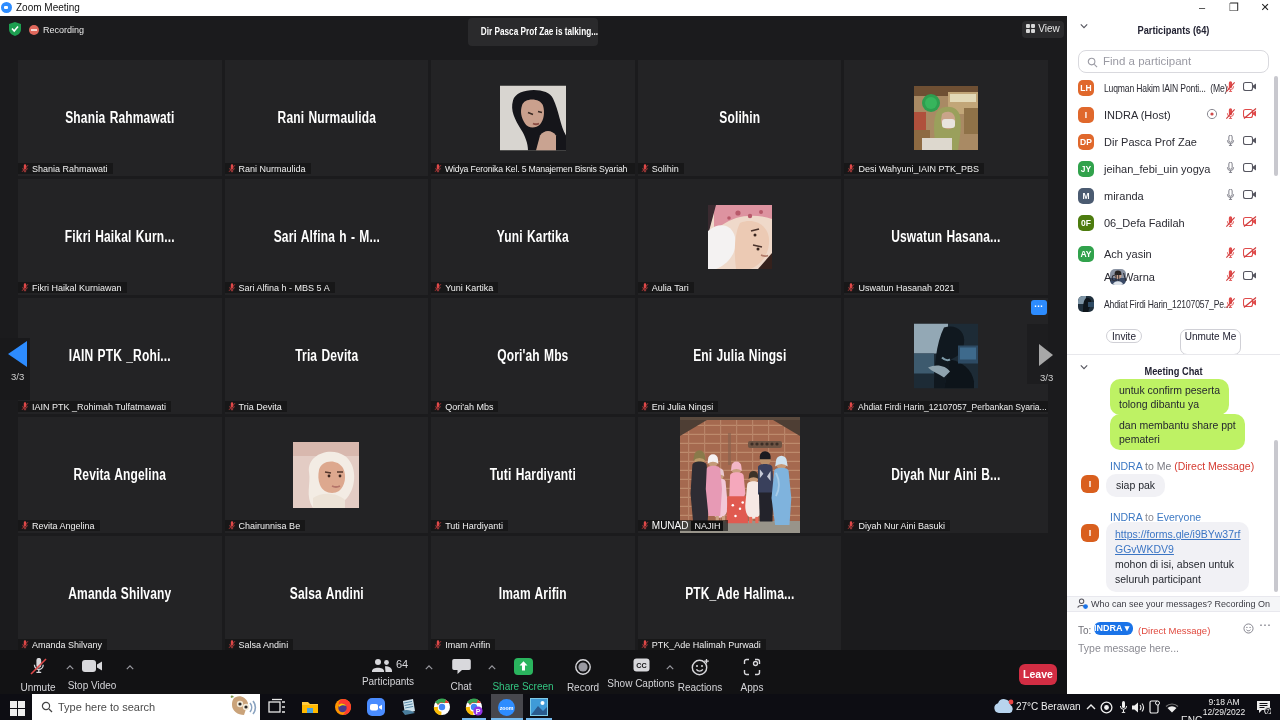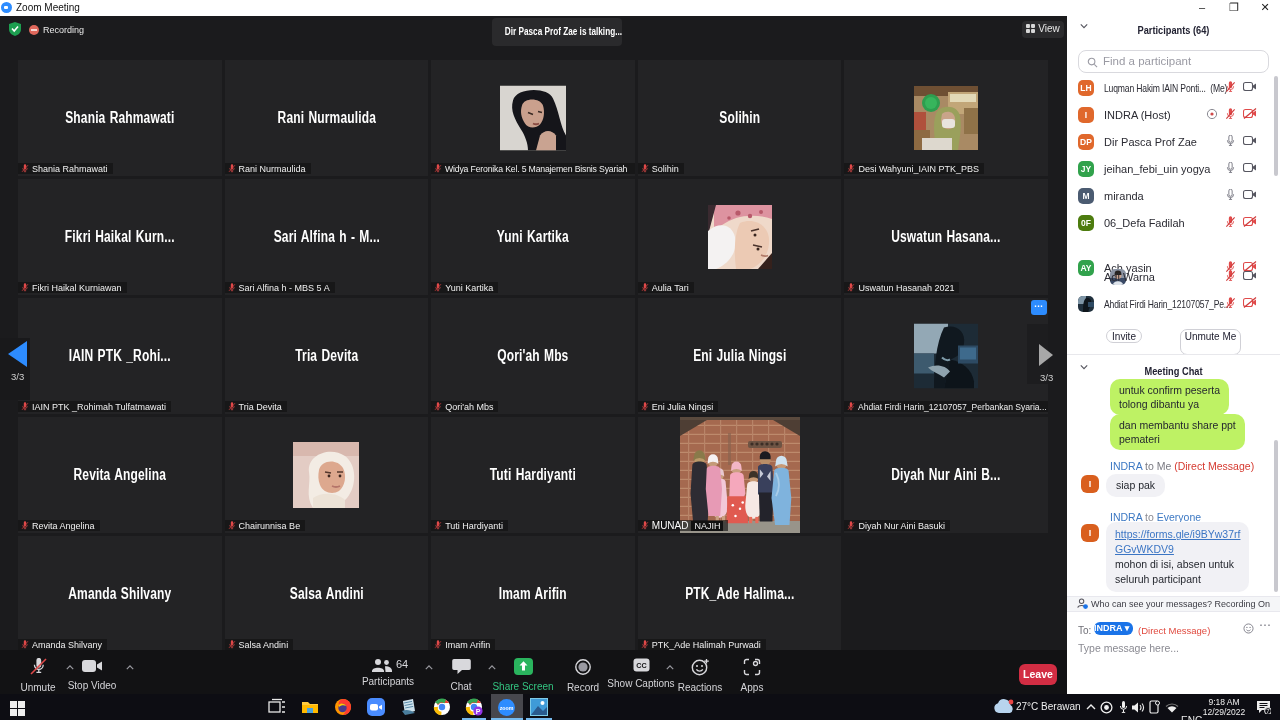--- a/index.html
+++ b/index.html
@@ -13,21 +13,21 @@
 #titlebar .ttl { position:absolute; left:16px; top:2px; font-size:10px; color:#111; }
 .wbtn { position:absolute; top:0; width:12px; height:14px; color:#222; font-size:11px; text-align:center; line-height:14px;}
 #meeting { position:absolute; left:0; top:16px; width:1067px; height:678px; background:#1b1b1d; }
 #topstrip { position:absolute; left:0; top:0; width:100%; height:44px; }
 .shield { position:absolute; left:9px; top:6px; width:12px; height:14px; }
 .recdot { position:absolute; left:29px; top:9px; width:10px; height:10px; border-radius:50%;
   background:#e0685c; }
 .recdot::after { content:""; position:absolute; left:2px; top:4px; width:6px; height:2px; background:#f6d8d4; }
 .rectxt { position:absolute; left:43px; top:9px; font-size:9px; color:#e8e8e8; }
 #toast { position:absolute; left:468px; top:2px; width:130px; height:28px; background:#2a2a2c;
-  border-radius:4px; color:#fff; font-size:10px; font-weight:bold; text-align:center; line-height:28px; white-space:nowrap;margin-left:24px; }
+  border-radius:4px; color:#fff; font-size:10px; font-weight:bold; text-align:center; line-height:28px; white-space:nowrap; }
 #toast span { display:inline-block; transform:scaleX(0.82); transform-origin:50% 50%; }
 #viewbtn { position:absolute; left:1022px; top:5px; width:42px; height:17px; color:#e8e8e8; font-size:10px;
   background:#2b2b2d; border-radius:4px; text-align:center; line-height:16px; }
 
 #grid { position:absolute; left:18px; top:44px; width:1030px; height:608px;
   display:grid; grid-template-columns:repeat(5,1fr); grid-template-rows:repeat(5,116px);
   gap:3px; }
 .tile { position:relative; background:#232325; overflow:hidden; }
 .tname { position:absolute; left:0; right:0; top:50%; transform:translateY(-50%) scaleX(0.75);
   text-align:center; color:#fff; font-weight:bold; font-size:16px; letter-spacing:.2px; word-spacing:1px;}
@@ -679,21 +679,21 @@
             <path d="M2.6 5.2 a3.4 3.6 0 0 0 6.8 0 M6 8.8 V10.6 M4.3 10.8 H7.7" stroke="#e04a4a" stroke-width="1" fill="none"></path>
             <path d="M1.5 11 L10.5 1" stroke="#d03b3b" stroke-width="1.2"></path>
           </svg>
           <svg width="14" height="11" viewBox="0 0 14 11">
             <rect x="0.5" y="1.5" width="9" height="8" rx="2" fill="none" stroke="#e04a4a" stroke-width="1.1"></rect>
             <path d="M10 4.5 L13 2.5 V8.5 L10 6.5 Z" fill="#e04a4a"></path>
             <path d="M1 10.5 L13 0.5" stroke="#d03b3b" stroke-width="1.2"></path>
           </svg>
         </div>
       </div>
-<div class="prow" style="top:244px;">
+<div class="prow" style="top:230px;">
         <div class="pava" style="background:#31a24c;">AY</div>
         <div class="pname">Ach yasin</div>
         <div class="picons">
           <svg width="11" height="12" viewBox="0 0 12 12">
             <path d="M4.2 1.6 a1.8 2 0 0 1 3.6 0 V5.4 a1.8 2 0 0 1 -3.6 0 Z" fill="#e04a4a"></path>
             <path d="M2.6 5.2 a3.4 3.6 0 0 0 6.8 0 M6 8.8 V10.6 M4.3 10.8 H7.7" stroke="#e04a4a" stroke-width="1" fill="none"></path>
             <path d="M1.5 11 L10.5 1" stroke="#d03b3b" stroke-width="1.2"></path>
           </svg>
           <svg width="14" height="11" viewBox="0 0 14 11">
             <rect x="0.5" y="1.5" width="9" height="8" rx="2" fill="none" stroke="#e04a4a" stroke-width="1.1"></rect>
@@ -776,20 +776,32 @@
   <div id="typerow">Type message here...</div>
 </div>
 
 <div id="taskbar">
 <div id="winlogo"><svg width="15" height="15" viewBox="0 0 15 15">
         <rect x="0" y="0" width="7" height="7" fill="#eee"></rect>
         <rect x="8" y="0" width="7" height="7" fill="#eee"></rect>
         <rect x="0" y="8" width="7" height="7" fill="#eee"></rect>
         <rect x="8" y="8" width="7" height="7" fill="#eee"></rect>
       </svg></div>
+<div id="searchbox"><svg width="12" height="12" viewBox="0 0 12 12" style="position:absolute;left:9px;top:7px;">
+        <circle cx="5" cy="5" r="3.6" fill="none" stroke="#444" stroke-width="1.2"></circle>
+        <path d="M8 8 L11 11" stroke="#444" stroke-width="1.2"></path>
+      </svg>Type here to search<svg width="30" height="24" viewBox="0 0 30 24" style="position:absolute;left:198px;top:1px;">
+        <path d="M6 2 C10 0 16 2 18 8 L14 20 C8 20 2 16 2 10 C2 6 3 3 6 2 Z" fill="#caa37a"></path>
+        <circle cx="10" cy="9" r="3.2" fill="#f3ead8"></circle>
+        <circle cx="10" cy="9" r="1.6" fill="#2a2a2a"></circle>
+        <circle cx="16" cy="12" r="3.2" fill="#f3ead8"></circle>
+        <circle cx="16" cy="12" r="1.6" fill="#2a2a2a"></circle>
+        <path d="M4 2 C2 0 0 0 1 3 Z" fill="#7a9a4a"></path>
+        <path d="M20 8 a7 7 0 0 1 0 9 M23 6 a10 10 0 0 1 0 13" stroke="#8aa3c0" stroke-width="1.6" fill="none"></path>
+      </svg></div>
 <svg class="tb-ico" style="left:268px;" viewBox="0 0 18 18">
       <rect x="1" y="4" width="11" height="10" fill="none" stroke="#e8e8e8" stroke-width="1.3"></rect>
       <path d="M14 4 h3 M14 9 h3 M14 14 h3" stroke="#e8e8e8" stroke-width="1.3"></path>
       <path d="M4 1.5 h10" stroke="#e8e8e8" stroke-width="1.3"></path>
     </svg>
     <svg class="tb-ico" style="left:301px;" viewBox="0 0 18 18">
       <path d="M1 4 L7 4 L9 6 L17 6 L17 15 L1 15 Z" fill="#ffca3e"></path>
       <path d="M1 7 L17 7 L17 15 L1 15 Z" fill="#ffb900"></path>
       <rect x="6" y="10" width="6" height="5" fill="#4aa3e0"></rect>
     </svg>

